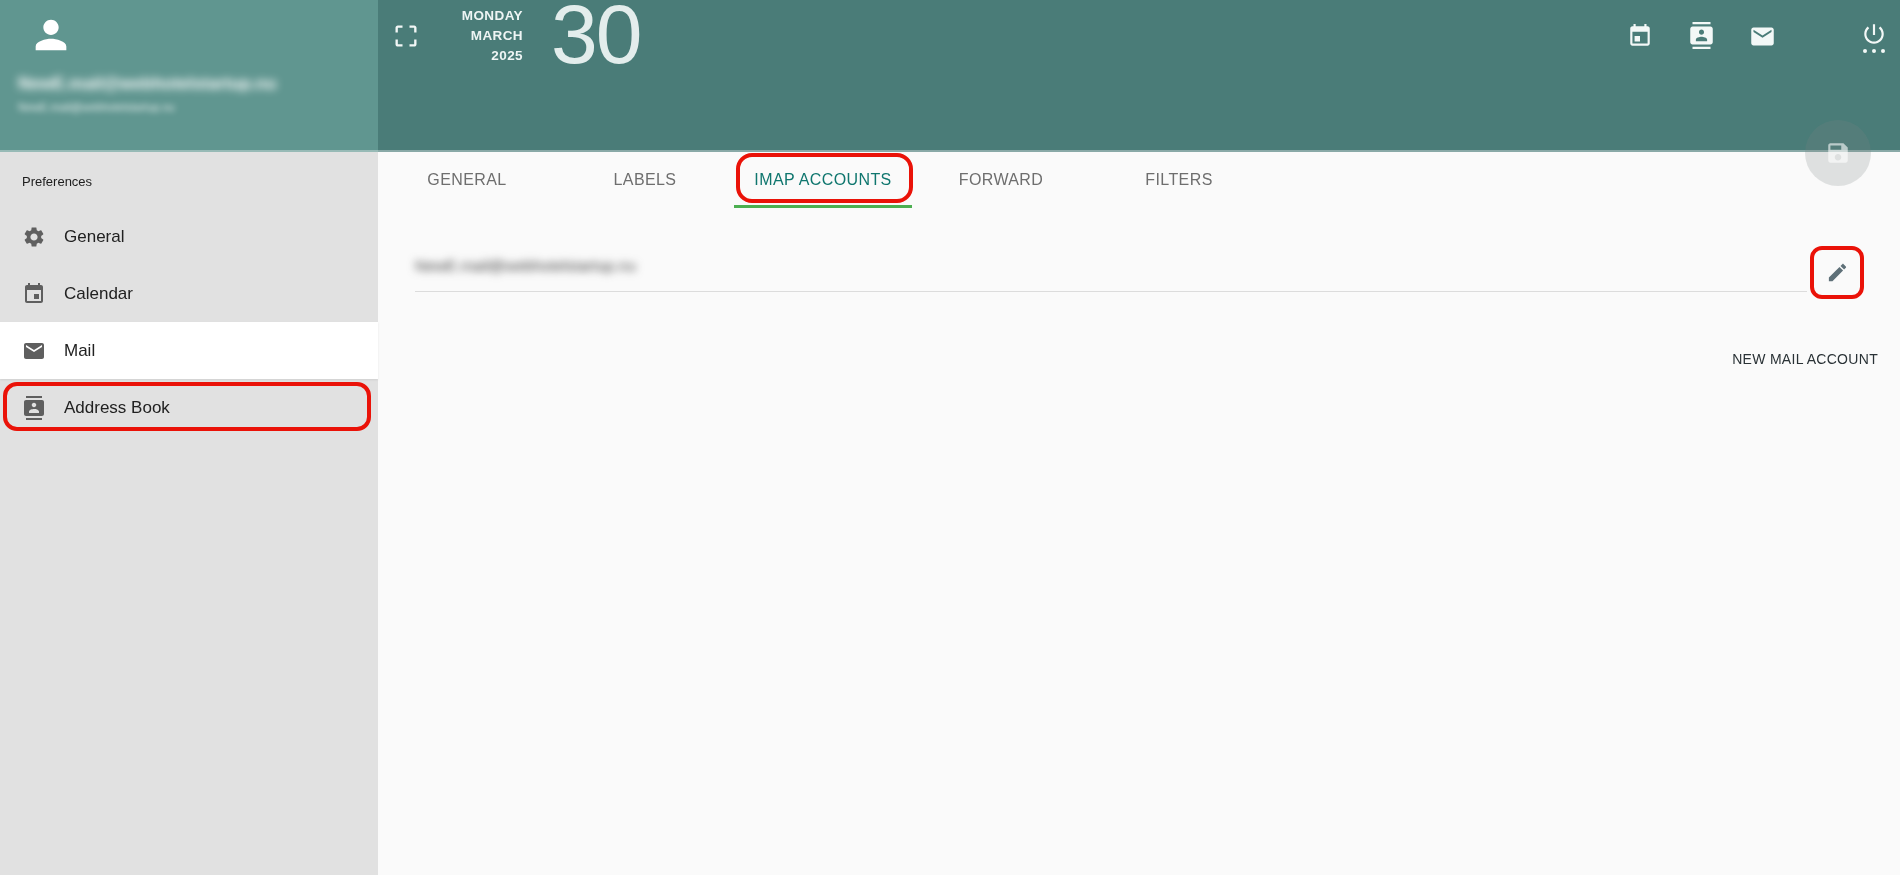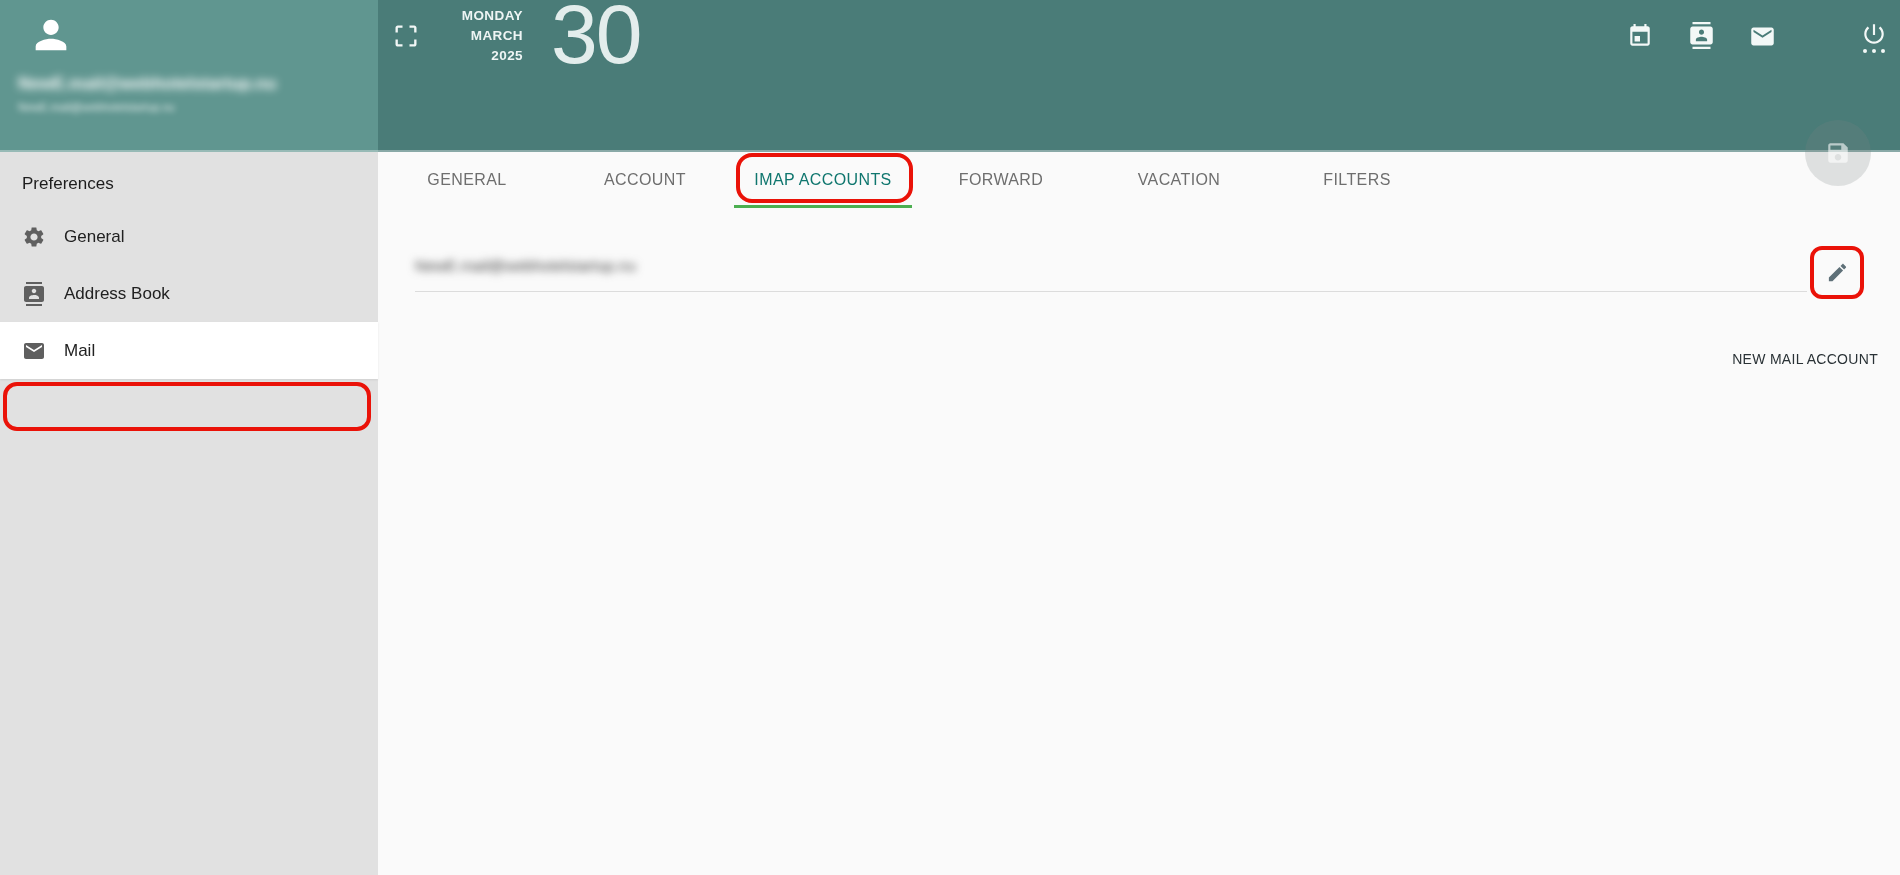--- a/index.html
+++ b/index.html
@@ -31,21 +31,21 @@
   .power-dots i{width:4px;height:4px;border-radius:50%;background:#f3f8f7;}
 
   
   .save-fab{position:absolute;left:1805px;top:120px;width:66px;height:66px;border-radius:50%;
             background:rgba(125,130,130,.22);border:none;display:flex;align-items:center;
             justify-content:center;cursor:default;}
   .save-fab svg{color:rgba(255,255,255,.6);}
 
   
   .sidebar{position:absolute;left:0;top:152px;width:378px;height:723px;background:#e1e1e1;}
-  .sidebar-title{padding:22px 4px 0 22px;font-size:17px;color:#1d1d1d;}
+  .sidebar-title{padding:22px 4px 0 22px;font-size:13px;color:#1d1d1d;}
   .nav{position:absolute;left:0;top:56px;width:100%;}
   .nav-item{height:57px;display:flex;align-items:center;padding-left:22px;cursor:pointer;}
   .nav-item .nav-icon{width:24px;height:24px;color:#5f5f5f;margin-right:18px;flex:none;}
   .nav-item .nav-label{font-size:17px;color:#212121;}
   .nav-item.selected{background:#ffffff;box-shadow:0 1px 2px rgba(0,0,0,.08);}
 
   
   .tabs{position:absolute;left:378px;top:152px;width:1068px;height:56px;display:flex;}
   .tab{width:178px;display:flex;align-items:center;justify-content:center;position:relative;
        font-size:16px;color:#6e6e6e;letter-spacing:.4px;cursor:pointer;background:none;border:none;
@@ -133,45 +133,50 @@
     <div class="sidebar-title">Preferences</div>
     <nav class="nav">
 
       <div class="nav-item">
         <svg class="nav-icon" viewBox="0 0 24 24" fill="currentColor">
           <path d="M19.14 12.94c.04-.3.06-.61.06-.94 0-.32-.02-.64-.07-.94l2.03-1.58c.18-.14.23-.41.12-.61l-1.92-3.32c-.12-.22-.37-.29-.59-.22l-2.39.96c-.5-.38-1.03-.7-1.62-.94l-.36-2.54c-.04-.24-.24-.41-.48-.41h-3.84c-.24 0-.43.17-.47.41l-.36 2.54c-.59.24-1.13.57-1.62.94l-2.39-.96c-.22-.08-.47 0-.59.22L2.74 8.87c-.12.21-.08.47.12.61l2.03 1.58c-.05.3-.09.63-.09.94s.02.64.07.94l-2.03 1.58c-.18.14-.23.41-.12.61l1.92 3.32c.12.22.37.29.59.22l2.39-.96c.5.38 1.03.7 1.62.94l.36 2.54c.05.24.24.41.48.41h3.84c.24 0 .44-.17.47-.41l.36-2.54c.59-.24 1.13-.56 1.62-.94l2.39.96c.22.08.47 0 .59-.22l1.92-3.32c.12-.22.07-.47-.12-.61l-2.01-1.58zM12 15.6c-1.98 0-3.6-1.62-3.6-3.6s1.62-3.6 3.6-3.6 3.6 1.62 3.6 3.6-1.62 3.6-3.6 3.6z"></path>
         </svg>
         <span class="nav-label">General</span>
       </div>
 
-
       <div class="nav-item">
         <svg class="nav-icon" viewBox="0 0 24 24" fill="currentColor">
-          <path d="M20 0H4v2h16V0zM4 24h16v-2H4v2zM20 4H4c-1.1 0-2 .9-2 2v12c0 1.1.9 2 2 2h16c1.1 0 2-.9 2-2V6c0-1.1-.9-2-2-2zm-8 2.75c1.24 0 2.25 1.01 2.25 2.25s-1.01 2.25-2.25 2.25S9.75 10.24 9.75 9 10.76 6.75 12 6.75zM17 17H7v-1.5c0-1.67 3.33-2.5 5-2.5s5 .83 5 2.5V17z"></path>
+          <path d="M17 12h-5v5h5v-5zM16 1v2H8V1H6v2H5c-1.11 0-1.99.9-1.99 2L3 19c0 1.1.89 2 2 2h14c1.1 0 2-.9 2-2V5c0-1.1-.9-2-2-2h-1V1h-2zm3 18H5V8h14v11z"></path>
         </svg>
-        <span class="nav-label">Address Book</span>
+        <span class="nav-label">Calendar</span>
       </div>
 
       <div class="nav-item selected">
         <svg class="nav-icon" viewBox="0 0 24 24" fill="currentColor">
           <path d="M20 4H4c-1.1 0-1.99.9-1.99 2L2 18c0 1.1.9 2 2 2h16c1.1 0 2-.9 2-2V6c0-1.1-.9-2-2-2zm0 4l-8 5-8-5V6l8 5 8-5v2z"></path>
         </svg>
         <span class="nav-label">Mail</span>
       </div>
+
+      <div class="nav-item">
+        <svg class="nav-icon" viewBox="0 0 24 24" fill="currentColor">
+          <path d="M20 0H4v2h16V0zM4 24h16v-2H4v2zM20 4H4c-1.1 0-2 .9-2 2v12c0 1.1.9 2 2 2h16c1.1 0 2-.9 2-2V6c0-1.1-.9-2-2-2zm-8 2.75c1.24 0 2.25 1.01 2.25 2.25s-1.01 2.25-2.25 2.25S9.75 10.24 9.75 9 10.76 6.75 12 6.75zM17 17H7v-1.5c0-1.67 3.33-2.5 5-2.5s5 .83 5 2.5V17z"></path>
+        </svg>
+        <span class="nav-label">Address Book</span>
+      </div>
     </nav>
 
     <div class="annotation ann-mail"></div>
   </aside>
 
   <div class="tabs">
     <button class="tab">GENERAL</button>
-    <button class="tab">ACCOUNT</button>
+    <button class="tab">LABELS</button>
     <button class="tab active">IMAP ACCOUNTS</button>
     <button class="tab">FORWARD</button>
-    <button class="tab">VACATION</button>
     <button class="tab">FILTERS</button>
   </div>
   <div class="annotation ann-tab"></div>
 
   <div class="account-row">
     <div class="account-email">NewE.mail@webhotelstartup.nu</div>
   </div>
 
   <button class="edit-btn">
     <svg width="23" height="23" viewBox="0 0 24 24" fill="currentColor">

